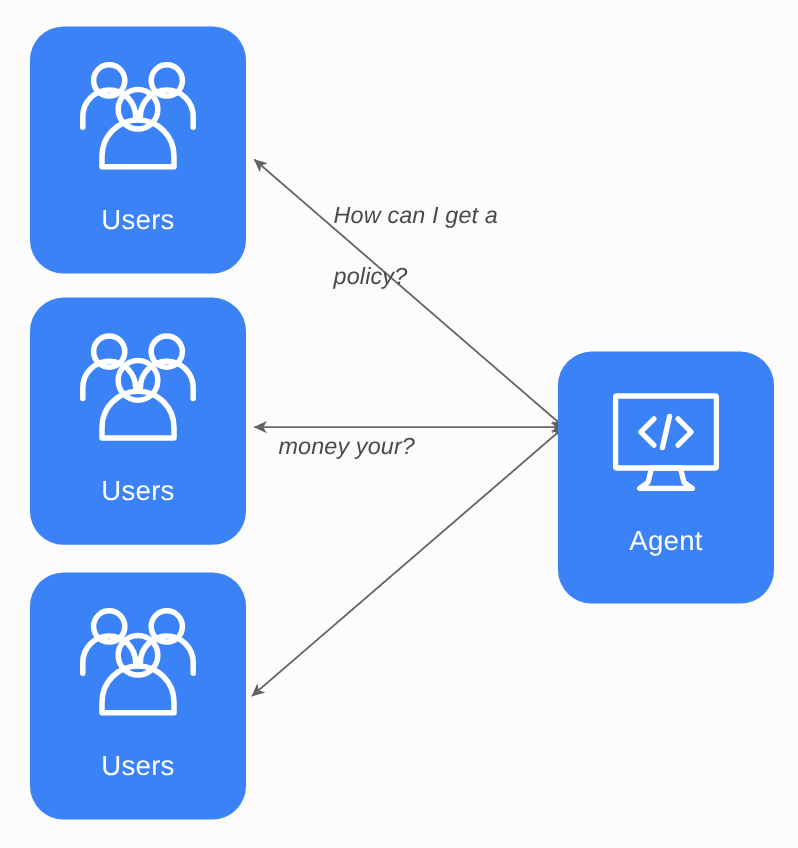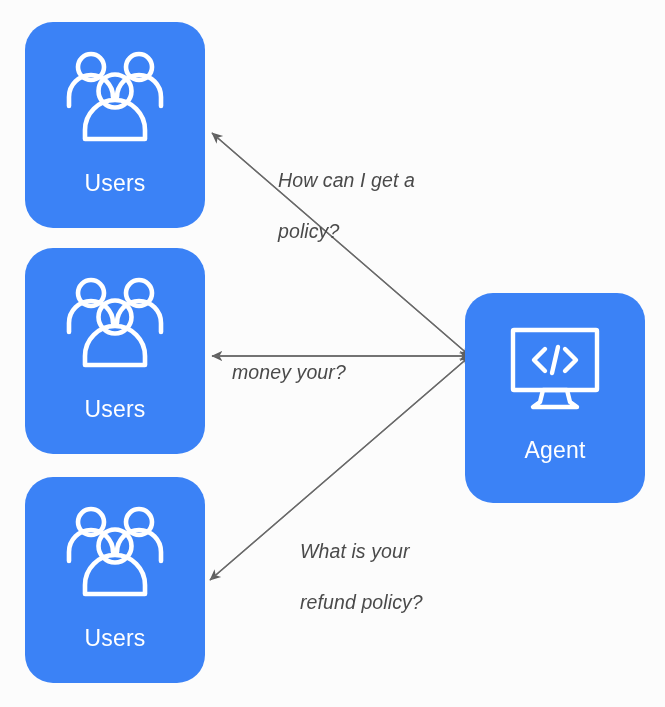--- a/index.html
+++ b/index.html
@@ -182,18 +182,14 @@
   <div class="edge-label" id="edge-label-1">
     <span>How can I get a</span><br>
     <span>policy?</span>
   </div>
 
   <div class="edge-label" id="edge-label-2">
     <br>
     <span>money your?</span>
   </div>
 
-  <div class="edge-label" id="edge-label-3">
-    <span>What is your</span><br>
-    <span>refund policy?</span>
-  </div>
 
 </div>
 
 </body></html>

